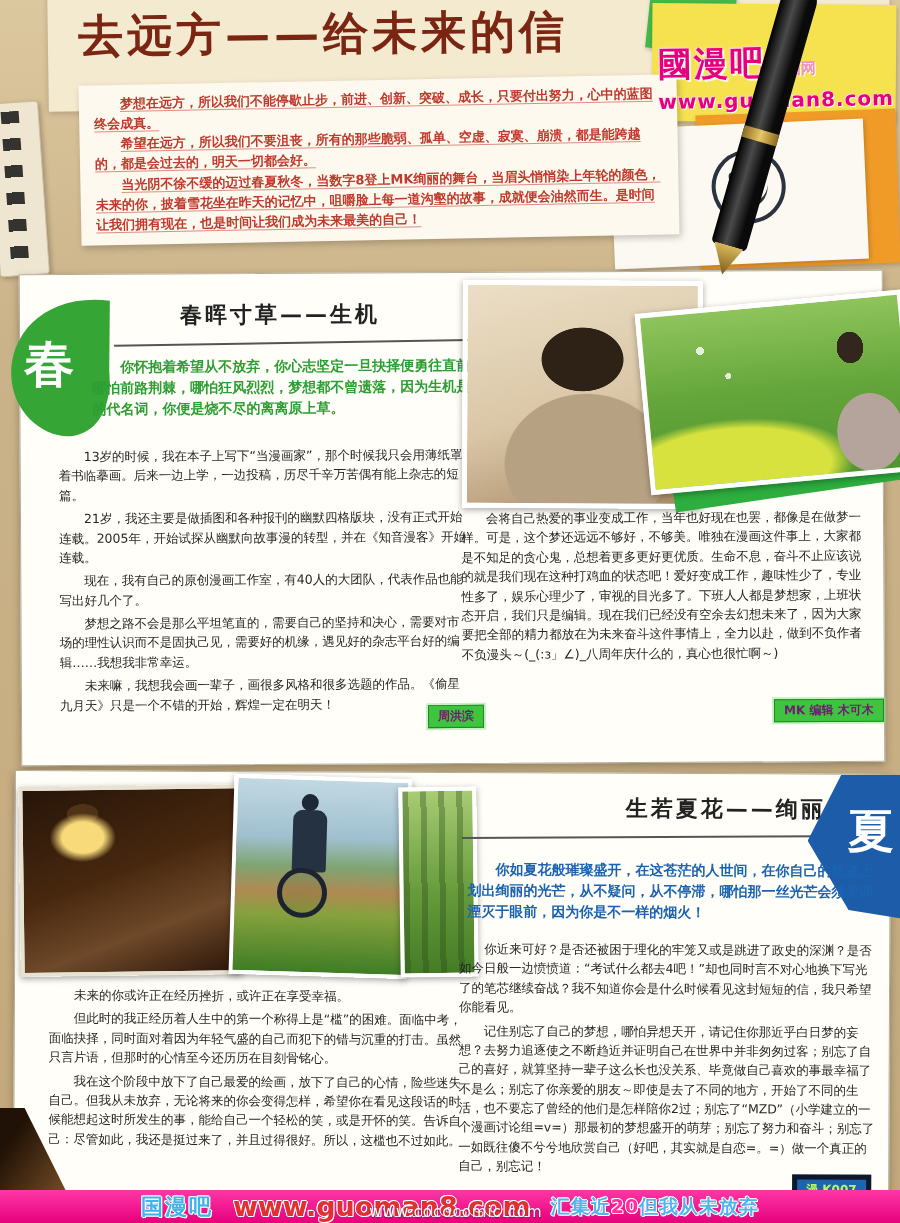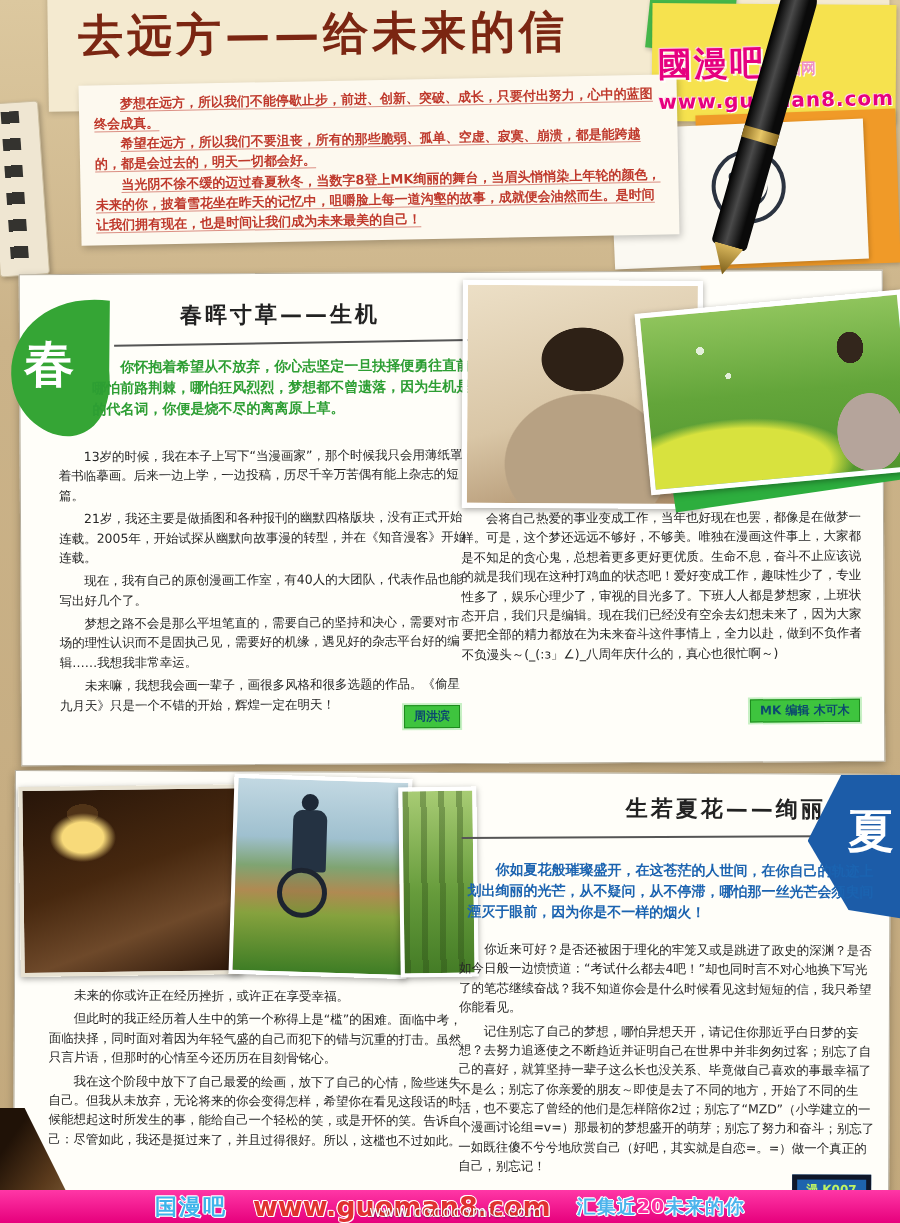--- a/index.html
+++ b/index.html
@@ -61,21 +61,21 @@
   .section-title{position:absolute;font-size:22px;font-weight:900;color:#222;letter-spacing:3px;text-align:center;}
   .spring-title{left:90px;top:26px;width:340px;}
   .title-line{position:absolute;border-top:2px solid #555;}
   .spring-line{left:94px;top:68px;width:356px;transform:rotate(-0.6deg);}
   .intro{position:absolute;font-size:14px;font-weight:bold;line-height:1.5;text-indent:2em;margin:0;}
   .spring-intro{left:72px;top:82px;width:392px;color:#2d9e33;}
   .col p{margin:0 0 4px 0;font-size:12.5px;line-height:1.55;color:#262626;text-indent:2em;}
   .spring-left{position:absolute;left:38px;top:172px;width:410px;}
   .spring-right{position:absolute;left:440px;top:236px;width:408px;}
   .badge{position:absolute;display:inline-block;font-size:12px;font-weight:bold;padding:2px 9px;white-space:nowrap;}
-  .badge-green{background:#3ec43e;color:#0c4a6e;border:1px solid #1e8a1e;box-shadow:0 0 0 2px rgba(130,225,130,.45);}
+  .badge-green{background:#3ec43e;color:#701a75;border:1px solid #1e8a1e;box-shadow:0 0 0 2px rgba(130,225,130,.45);margin-left:24px;}
   .badge-blue{background:#1e64ae;color:#bef264;border:5px solid #0f172a;}
   .photo{position:absolute;box-shadow:0 2px 6px rgba(0,0,0,.35);}
   .photo-artist{left:442px;top:8px;width:230px;height:218px;border:5px solid #fff;transform:rotate(0.6deg);
      background:radial-gradient(90px 70px at 50% 34%,#2e2116 0 45%,rgba(0,0,0,0) 46%),
                 radial-gradient(140px 120px at 52% 82%,#b7a183 0 58%,rgba(0,0,0,0) 59%),
                 linear-gradient(165deg,#ecdfc6 0%,#d9c6a6 55%,#a98a66 100%);}
   .photo-park-frame{position:absolute;left:642px;top:54px;width:250px;height:170px;background:#2dae3e;
      transform:rotate(-8deg);}
   .photo-park{left:622px;top:30px;width:258px;height:172px;border:5px solid #fff;transform:rotate(-5deg);
      background:radial-gradient(22px 26px at 80% 28%,#33261c 0 60%,rgba(0,0,0,0) 61%),
@@ -106,21 +106,21 @@
   .summer-tag .season-char{left:40px;top:26px;font-size:46px;}
   .summer-intro{left:452px;top:86px;width:406px;color:#1b63b0;}
   .summer-right{position:absolute;left:444px;top:166px;width:416px;}
   .summer-left{position:absolute;left:34px;top:214px;width:414px;}
   
   .wood-corner{position:absolute;left:0;top:1108px;width:82px;height:115px;z-index:2;
      background:linear-gradient(125deg,#201207 20%,#5a3a1c 60%,#8a6a42);
      clip-path:polygon(0 0,30% 0,100% 100%,0 100%);}
   .footer{position:absolute;left:0;top:1190px;width:900px;height:33px;z-index:3;
      background:linear-gradient(180deg,#ff37a6,#e6007c);display:flex;align-items:center;
-     justify-content:center;gap:26px;}
+     justify-content:center;gap:20px;}
   .f-outline-b{text-shadow:1px 0 0 #fff,-1px 0 0 #fff,0 1px 0 #fff,0 -1px 0 #fff,1px 1px 0 #fff,-1px -1px 0 #fff;}
   .f-site{font-size:22px;font-weight:900;color:#3fb4ea;letter-spacing:2px;}
   .f-url{font-size:27px;font-weight:900;color:#e03030;}
   .f-slogan{font-size:19px;font-weight:900;color:#4db4ec;letter-spacing:1px;white-space:nowrap;}
   .f-num{color:#ff2da0;}
   .f-overlay{position:absolute;left:50%;top:13px;transform:translateX(-50%);color:#fff;font-size:15px;
      letter-spacing:1px;text-shadow:0 1px 2px rgba(0,0,0,.55);z-index:4;padding-left:12px;}
 </style>
 </head>
 <body>
@@ -212,17 +212,17 @@
       <p>但此时的我正经历着人生中的第一个称得上是“槛”的困难。面临中考，面临抉择，同时面对着因为年轻气盛的自己而犯下的错与沉重的打击。虽然只言片语，但那时的心情至今还历历在目刻骨铭心。</p>
       <p>我在这个阶段中放下了自己最爱的绘画，放下了自己的心情，险些迷失自己。但我从未放弃，无论将来的你会变得怎样，希望你在看见这段话的时候能想起这时所发生的事，能给自己一个轻松的笑，或是开怀的笑。告诉自己：尽管如此，我还是挺过来了，并且过得很好。所以，这槛也不过如此。</p>
     </div>
     <span class="badge badge-blue" style="left:362px;top:420px;">Crystal Violin</span>
   </div>
 
   <div class="wood-corner"></div>
   <div class="footer">
     <span class="f-site f-outline-b">国漫吧</span>
     <span class="f-url f-outline-b">www.guoman8.com</span>
-    <span class="f-slogan f-outline-b"><span>汇集近</span><span class="f-num">20</span><span>未来的你</span></span>
+    <span class="f-slogan f-outline-b"><span>汇集近</span><span class="f-num">20</span><span>但我从未放弃</span></span>
     <span class="f-overlay">www.cococomic.com</span>
   </div>
 
 </div>
 
 </body></html>

